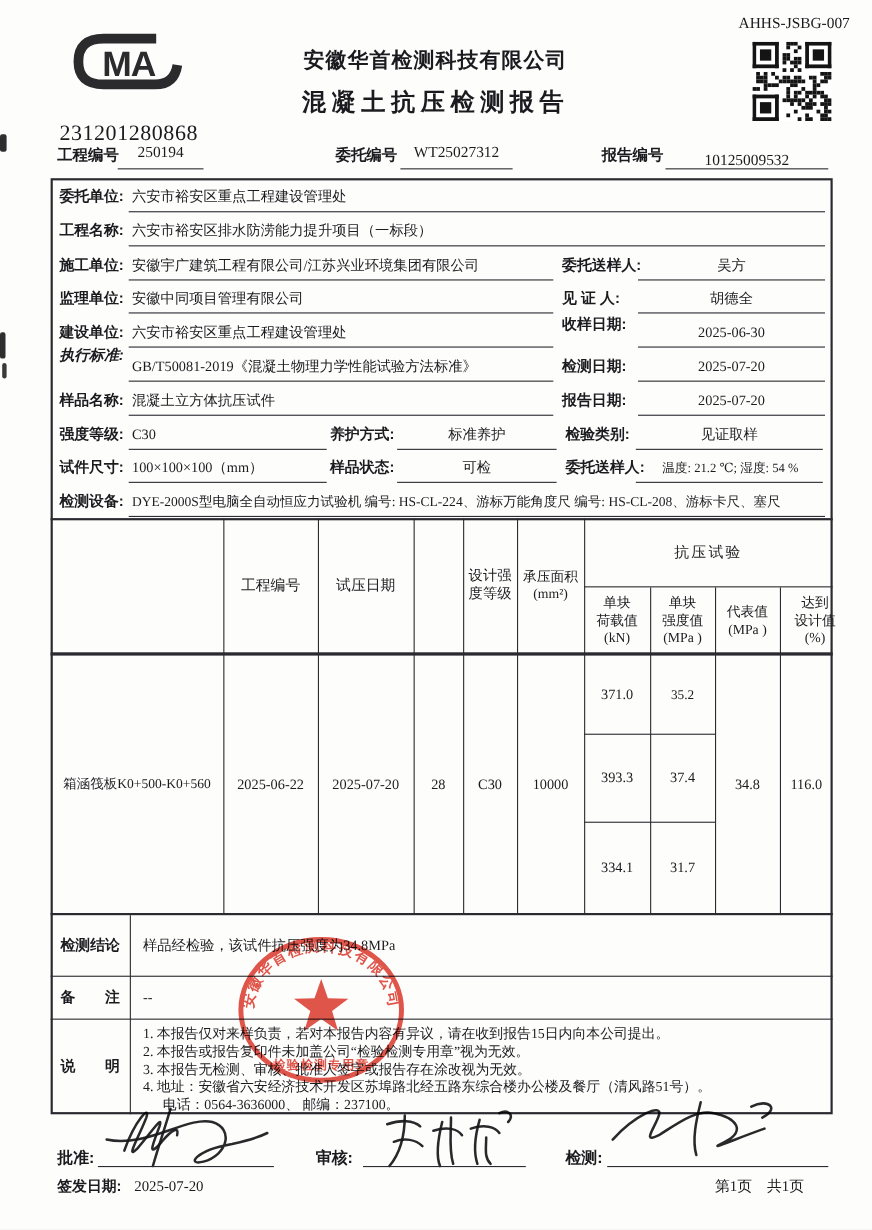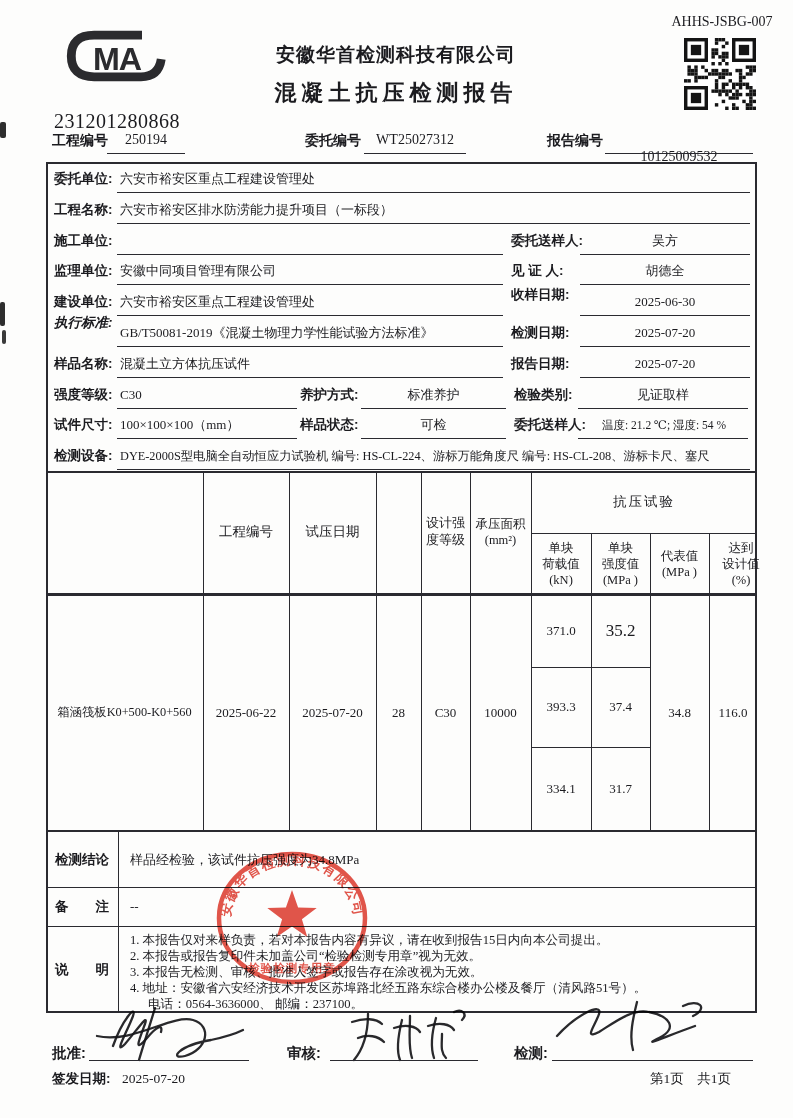--- a/index.html
+++ b/index.html
@@ -173,34 +173,35 @@
 
   <div class="rowlab hei" style="left:52px;top:125px;font-size:14px;">工程编号</div>
   <div class="cell song" style="left:107px;top:125px;width:78px;height:30px;font-size:14px;">250194</div>
   <div class="ul" style="left:107px;top:153px;width:78px;"></div>
 
   <div class="rowlab hei" style="left:305px;top:125px;font-size:14px;">委托编号</div>
   <div class="cell song" style="left:364px;top:125px;width:102px;height:30px;font-size:14px;">WT25027312</div>
   <div class="ul" style="left:364px;top:153px;width:102px;"></div>
 
   <div class="rowlab hei" style="left:547px;top:125px;font-size:14px;">报告编号</div>
-  <div class="cell song" style="left:605px;top:142px;width:148px;height:30px;font-size:14px;">10125009532</div>
+  <div class="cell song" style="left:605px;top:132px;width:148px;height:30px;font-size:14px;">10125009532</div>
   <div class="ul" style="left:605px;top:153px;width:148px;"></div>
 
   <div class="abs" style="left:46px;top:162px;width:711px;height:851px;border:2px solid #2a2a30;box-sizing:border-box;"></div>
 
   <div class="rowlab hei" style="left:54px;top:164px;">委托单位:</div>
   <div class="rowval song" style="left:120px;top:164px;">六安市裕安区重点工程建设管理处</div>
   <div class="ul" style="left:117px;top:192px;width:633px;"></div>
 
   <div class="rowlab hei" style="left:54px;top:195px;">工程名称:</div>
   <div class="rowval song" style="left:120px;top:195px;">六安市裕安区排水防涝能力提升项目（一标段）</div>
   <div class="ul" style="left:117px;top:223px;width:633px;"></div>
 
   <div class="rowlab hei" style="left:54px;top:226px;">施工单位:</div>
+  <div class="rowval song" style="left:120px;top:226px;">安徽宇广建筑工程有限公司/江苏兴业环境集团有限公司</div>
   <div class="ul" style="left:117px;top:254px;width:386px;"></div>
   <div class="rowlab hei" style="left:511px;top:226px;">委托送样人:</div>
   <div class="cell song" style="left:580px;top:226px;width:170px;height:30px;font-size:13px;">吴方</div>
   <div class="ul" style="left:580px;top:254px;width:170px;"></div>
 
   <div class="rowlab hei" style="left:54px;top:256px;">监理单位:</div>
   <div class="rowval song" style="left:120px;top:256px;">安徽中同项目管理有限公司</div>
   <div class="ul" style="left:117px;top:284px;width:386px;"></div>
   <div class="rowlab hei" style="left:511px;top:256px;">见 证 人:</div>
   <div class="cell song" style="left:580px;top:256px;width:170px;height:30px;font-size:13px;">胡德全</div>
@@ -289,21 +290,21 @@
 
   <div class="cell song" style="left:46px;top:595px;width:157px;height:235px;font-size:12.3px;">箱涵筏板K0+500-K0+560</div>
   <div class="cell song" style="left:203px;top:595px;width:86px;height:235px;font-size:13px;">2025-06-22</div>
   <div class="cell song" style="left:289px;top:595px;width:87px;height:235px;font-size:13px;">2025-07-20</div>
   <div class="cell song" style="left:376px;top:595px;width:45px;height:235px;font-size:13px;">28</div>
   <div class="cell song" style="left:421px;top:595px;width:49px;height:235px;font-size:13px;">C30</div>
   <div class="cell song" style="left:470px;top:595px;width:61px;height:235px;font-size:13px;">10000</div>
   <div class="cell song" style="left:531px;top:595px;width:60px;height:72px;font-size:13px;">371.0</div>
   <div class="cell song" style="left:531px;top:667px;width:60px;height:80px;font-size:13px;">393.3</div>
   <div class="cell song" style="left:531px;top:747px;width:60px;height:83px;font-size:13px;">334.1</div>
-  <div class="cell song" style="left:591px;top:595px;width:59px;height:72px;font-size:17px;">35.2</div>
+  <div class="cell song" style="left:591px;top:595px;width:59px;height:72px;font-size:12px;">35.2</div>
   <div class="cell song" style="left:591px;top:667px;width:59px;height:80px;font-size:13px;">37.4</div>
   <div class="cell song" style="left:591px;top:747px;width:59px;height:83px;font-size:13px;">31.7</div>
   <div class="cell song" style="left:650px;top:595px;width:59px;height:235px;font-size:13px;">34.8</div>
   <div class="cell song" style="left:709px;top:595px;width:48px;height:235px;font-size:13px;">116.0</div>
 
   <div class="line" style="left:46px;top:887px;width:711px;height:1.3px;"></div>
   <div class="line" style="left:46px;top:926px;width:711px;height:1.3px;"></div>
   <div class="line" style="left:118px;top:832px;width:1.3px;height:181px;"></div>
 
   <div class="cell hei" style="left:46px;top:832px;width:72px;height:55px;font-size:13.5px;">检测结论</div>

